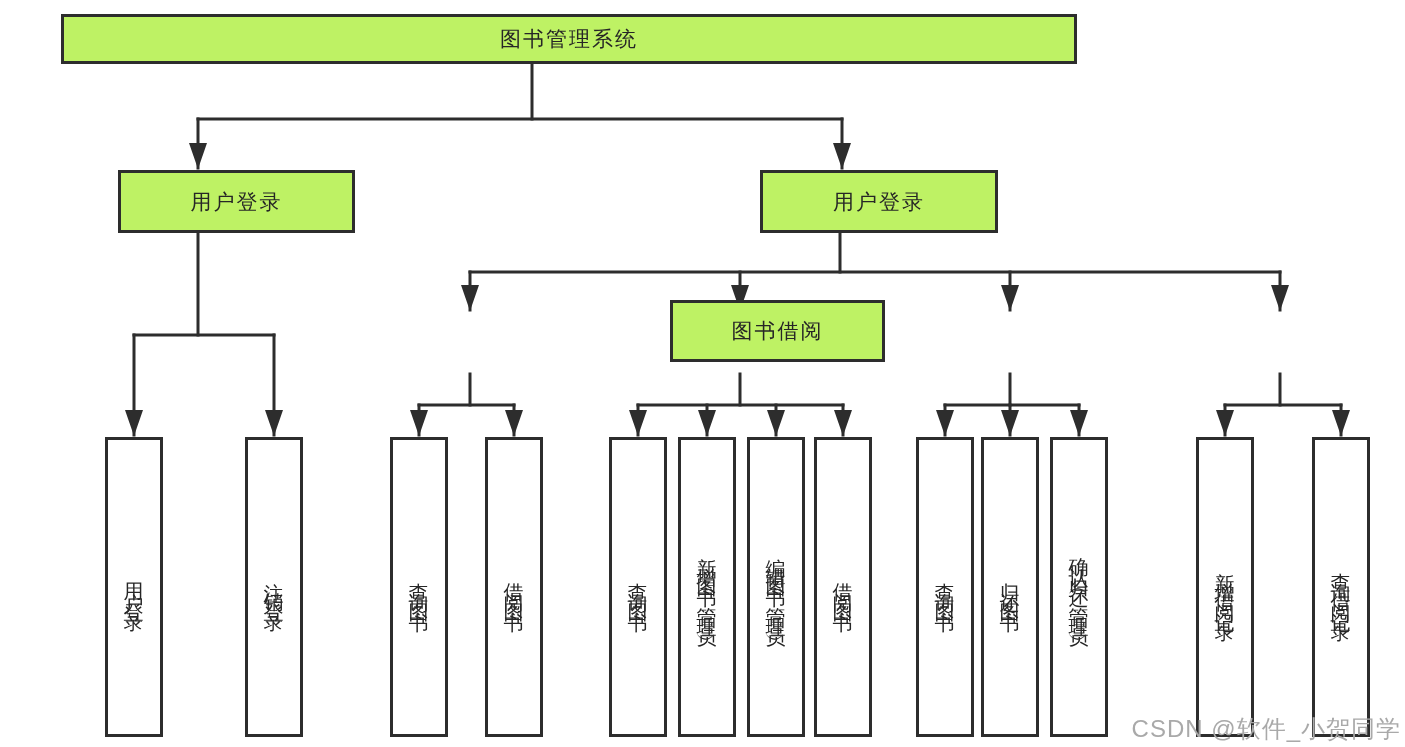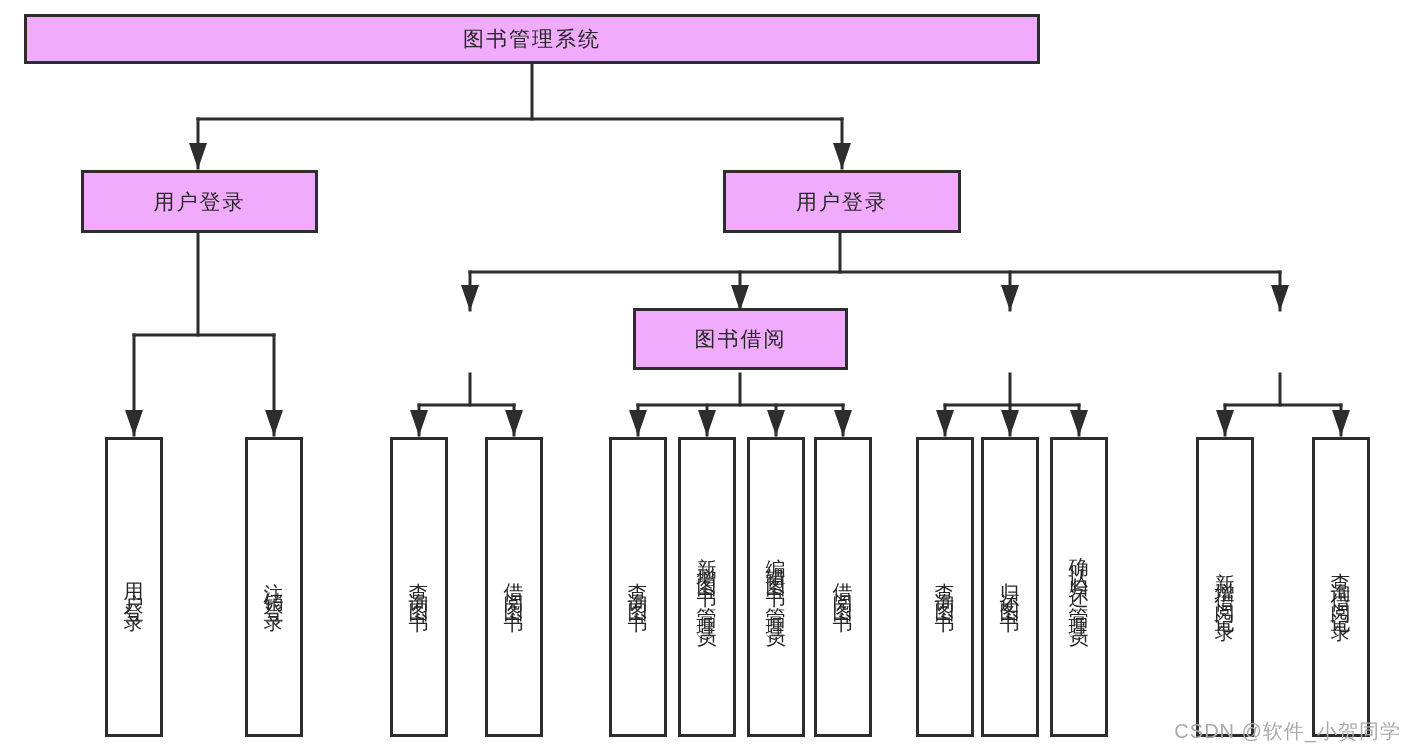--- a/index.html
+++ b/index.html
@@ -10,24 +10,25 @@
     background: #ffffff;
     font-family: "Liberation Sans", "DejaVu Sans", sans-serif;
     color: #262626;
     overflow: hidden;
   }
   #wires { position: absolute; left: 0; top: 0; width: 1405px; height: 747px; }
   .hbox {
     position: absolute;
     box-sizing: border-box;
     border: 3px solid #2d2d2d;
-    background: #f0abfc;
+    background: #bef264;
     display: flex;
     align-items: center;
     justify-content: center;
+    margin-left: 37px;
   }
   .hlabel {
     font-size: 21px;
     letter-spacing: 2px;
     white-space: nowrap;
     color: #262626;
   }
   .vbox {
     position: absolute;
     box-sizing: border-box;
@@ -46,21 +47,21 @@
     font-size: 20px;
     line-height: 1;
     letter-spacing: 10px;
     white-space: nowrap;
     color: #262626;
   }
   .watermark {
     position: absolute;
     right: 4px;
     bottom: 2px;
-    font-size: 20px;
+    font-size: 24px;
     letter-spacing: 1px;
     color: #a9a9a9;
     white-space: nowrap;
     margin-left: 48px;
   }
 </style>
 </head>
 <body>
 
 <div id="stage">
@@ -119,21 +120,21 @@
     <span class="hlabel">图书管理系统</span>
   </div>
 
   <div class="hbox" style="left:81px; top:170px; width:237px; height:63px;">
     <span class="hlabel">用户登录</span>
   </div>
   <div class="hbox" style="left:723px; top:170px; width:238px; height:63px;">
     <span class="hlabel">用户登录</span>
   </div>
 
-  <div class="hbox" style="left:633px; top:308px; width:215px; height:62px;">
+  <div class="hbox" style="left:633px; top:300px; width:215px; height:62px;">
     <span class="hlabel">图书借阅</span>
   </div>
 
   <div class="vbox" style="left:105px;">
     <span class="vlabel">用户登录</span>
   </div>
   <div class="vbox" style="left:245px;">
     <span class="vlabel">注销登录</span>
   </div>
 

